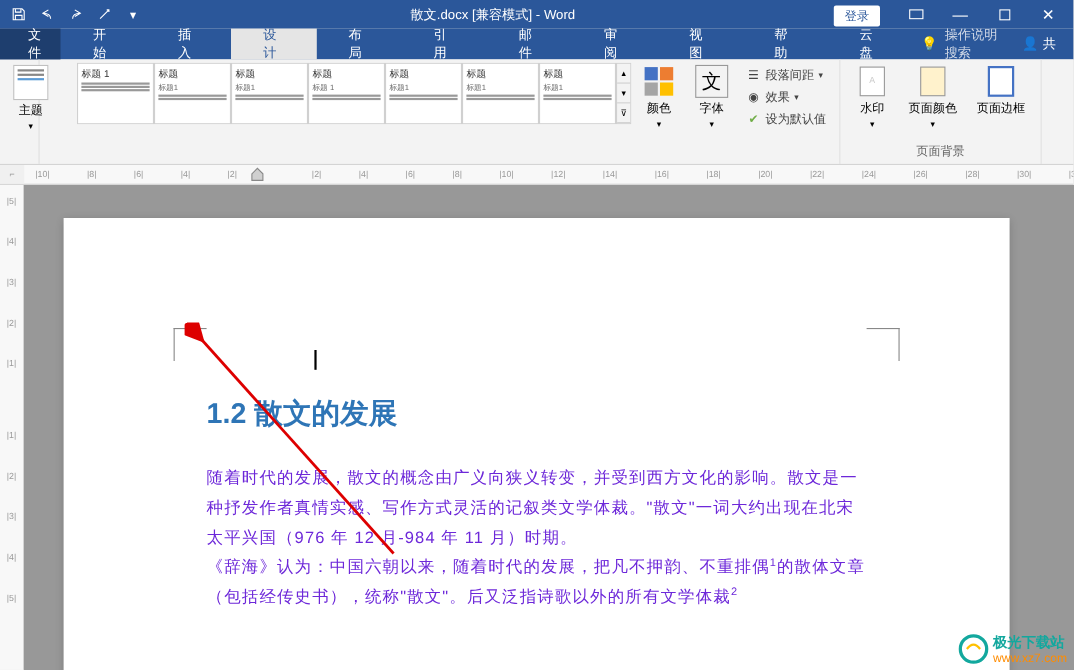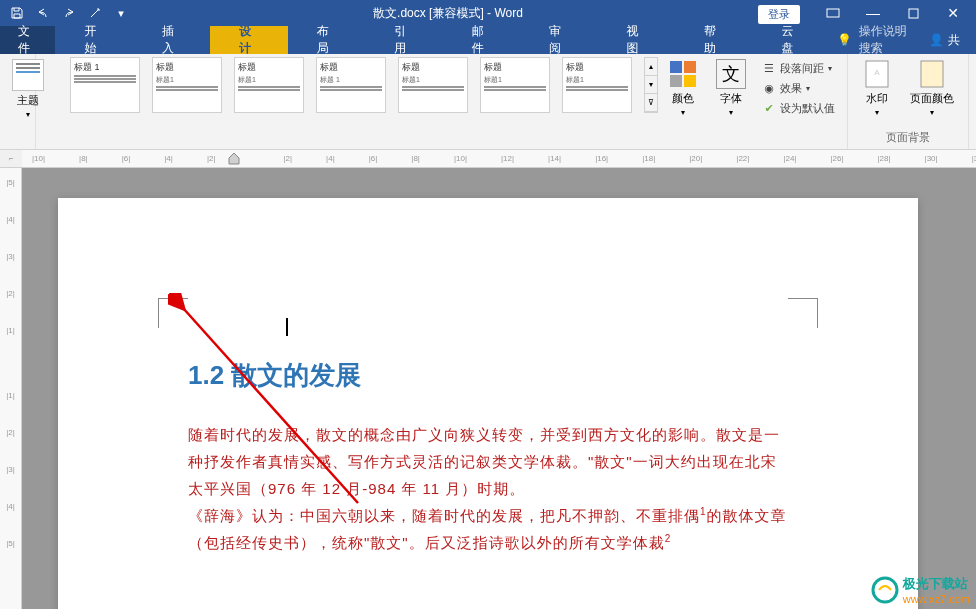--- a/index.html
+++ b/index.html
@@ -9,35 +9,35 @@
     .qa-buttons { display: flex; gap: 4px; padding: 0 6px; }
     .qa-btn { width: 22px; height: 22px; display: flex; align-items: center; justify-content: center; cursor: pointer; }
     .qa-btn svg { fill: white; }
     .title-center { flex: 1; text-align: center; font-size: 12px; }
     .win-controls { display: flex; align-items: flex-end; gap: 2px; padding-right: 4px; }
     .login-btn { background: white; color: #2b579a; padding: 2px 10px; font-size: 11px; border-radius: 2px; margin-right: 12px; cursor: pointer; }
     .win-btn { width: 38px; height: 22px; display: flex; align-items: center; justify-content: center; cursor: pointer; font-size: 14px; }
     
     .menubar { background: #2b579a; height: 28px; display: flex; align-items: stretch; color: white; font-size: 12px; }
     .menu-item { padding: 0 29px; display: flex; align-items: center; cursor: pointer; }
-    .menu-item.active { background: #eab308; color: #2b579a; font-weight: bold; }
-    .menu-item.file { background: #1e3e6e; padding: 0 18px; }
+    .menu-item.active { background: #e5e5e5; color: #2b579a; }
+    .menu-item.file { background: #1e3e6e; padding: 0 18px; text-align: right; }
     .tell-me { display: flex; align-items: center; gap: 6px; padding-left: 8px; color: #d0d8e6; }
     .share-btn { margin-left: auto; padding: 0 16px; display: flex; align-items: center; gap: 4px; }
     
     .ribbon { background: #f3f3f3; height: 96px; display: flex; border-bottom: 1px solid #d4d4d4; font-size: 11px; }
     .ribbon-group { border-right: 1px solid #e0e0e0; display: flex; flex-direction: column; padding: 3px 6px 2px 6px; }
     .ribbon-group-content { flex: 1; display: flex; align-items: flex-start; gap: 2px; }
     .ribbon-group-label { text-align: center; color: #666; font-size: 11px; padding: 2px 0; }
     
     .themes-btn { display: flex; flex-direction: column; align-items: center; gap: 2px; padding: 2px 6px; cursor: pointer; }
     .themes-icon { width: 32px; height: 32px; border: 1px solid #c0c0c0; background: white; display: flex; flex-direction: column; padding: 3px; gap: 2px; }
     .themes-icon div { height: 2px; background: #888; }
     
-    .format-gallery { display: flex; gap: 12px; overflow: hidden; padding-left: 28px; }
+    .format-gallery { display: flex; gap: 0; overflow: hidden; padding-left: 28px; }
     .format-item { width: 70px; height: 56px; border: 1px solid #d0d0d0; background: white; padding: 3px; font-size: 7px; color: #666; cursor: pointer; overflow: hidden; }
     .format-item .fh { font-size: 9px; color: #333; margin-bottom: 1px; }
     .format-item .fl { height: 2px; background: #999; margin: 1px 0; }
     .format-scroll { width: 14px; display: flex; flex-direction: column; border: 1px solid #d0d0d0; }
     .format-scroll div { flex: 1; display: flex; align-items: center; justify-content: center; font-size: 8px; cursor: pointer; border-bottom: 1px solid #d0d0d0; }
     
     .big-btn { display: flex; flex-direction: column; align-items: center; gap: 2px; padding: 2px 8px; cursor: pointer; }
     .color-icon { width: 30px; height: 30px; }
     .font-icon { width: 30px; height: 30px; border: 1px solid #999; display: flex; align-items: center; justify-content: center; font-size: 18px; }
     
@@ -52,21 +52,21 @@
     
     .workspace { display: flex; height: calc(100% - 168px); }
     .ruler-v { width: 22px; background: #f8f8f8; border-right: 1px solid #d0d0d0; display: flex; flex-direction: column; align-items: center; font-size: 8px; color: #999; padding-top: 10px; gap: 28px; }
     .doc-area { flex: 1; background: #989898; overflow: auto; padding: 30px 0 0 36px; position: relative; }
     .page { width: 860px; background: white; min-height: 600px; padding: 100px 130px 40px 130px; position: relative; box-shadow: 0 2px 8px rgba(0,0,0,0.2); }
     .crop-tl { position: absolute; left: 100px; top: 100px; width: 30px; height: 30px; border-left: 1px solid #888; border-top: 1px solid #888; }
     .crop-tr { position: absolute; right: 100px; top: 100px; width: 30px; height: 30px; border-right: 1px solid #888; border-top: 1px solid #888; }
     .cursor-mark { position: absolute; left: 228px; top: 120px; width: 2px; height: 18px; background: black; }
     
     .doc-h { color: #2e75b6; font-size: 26px; font-weight: bold; margin: 60px 0 28px 0; }
-    .doc-p { font-size: 15px; line-height: 1.8; letter-spacing: 1px; color: #b91c1c; }
+    .doc-p { font-size: 15px; line-height: 1.8; letter-spacing: 1px; color: #6d28d9; }
     sup { font-size: 10px; }
     
     .arrow { position: absolute; left: 110px; top: 95px; pointer-events: none; z-index: 10; }
     
     .watermark { position: absolute; right: 6px; bottom: 4px; display: flex; align-items: center; gap: 4px; font-size: 12px; }
     .watermark .logo { color: #13a89e; font-weight: bold; font-size: 13px; }
     .watermark .url { color: #ff8c00; font-size: 11px; }
   </style>
 </head>
 <body>
@@ -244,20 +244,26 @@
           </svg>
         <span>水印</span>
         <span style="font-size:8px">▾</span>
       </div>
       <div class="big-btn">
         <svg width="30" height="30">
             <rect x="4" y="2" width="22" height="26" fill="#fff2cc" stroke="#999"></rect>
           </svg>
         <span>页面颜色</span>
         <span style="font-size:8px">▾</span>
+      </div>
+      <div class="big-btn">
+        <svg width="30" height="30">
+            <rect x="4" y="2" width="22" height="26" fill="white" stroke="#4472c4" stroke-width="2"></rect>
+          </svg>
+        <span>页面边框</span>
       </div>
     </div>
     <div class="ribbon-group-label">页面背景</div>
   </div>
 </div>
 
 <div class="ruler-h">
   <div class="corner">⌐</div>
   <div class="ruler-marks" id="hmarks">
       <span>|10|</span>

